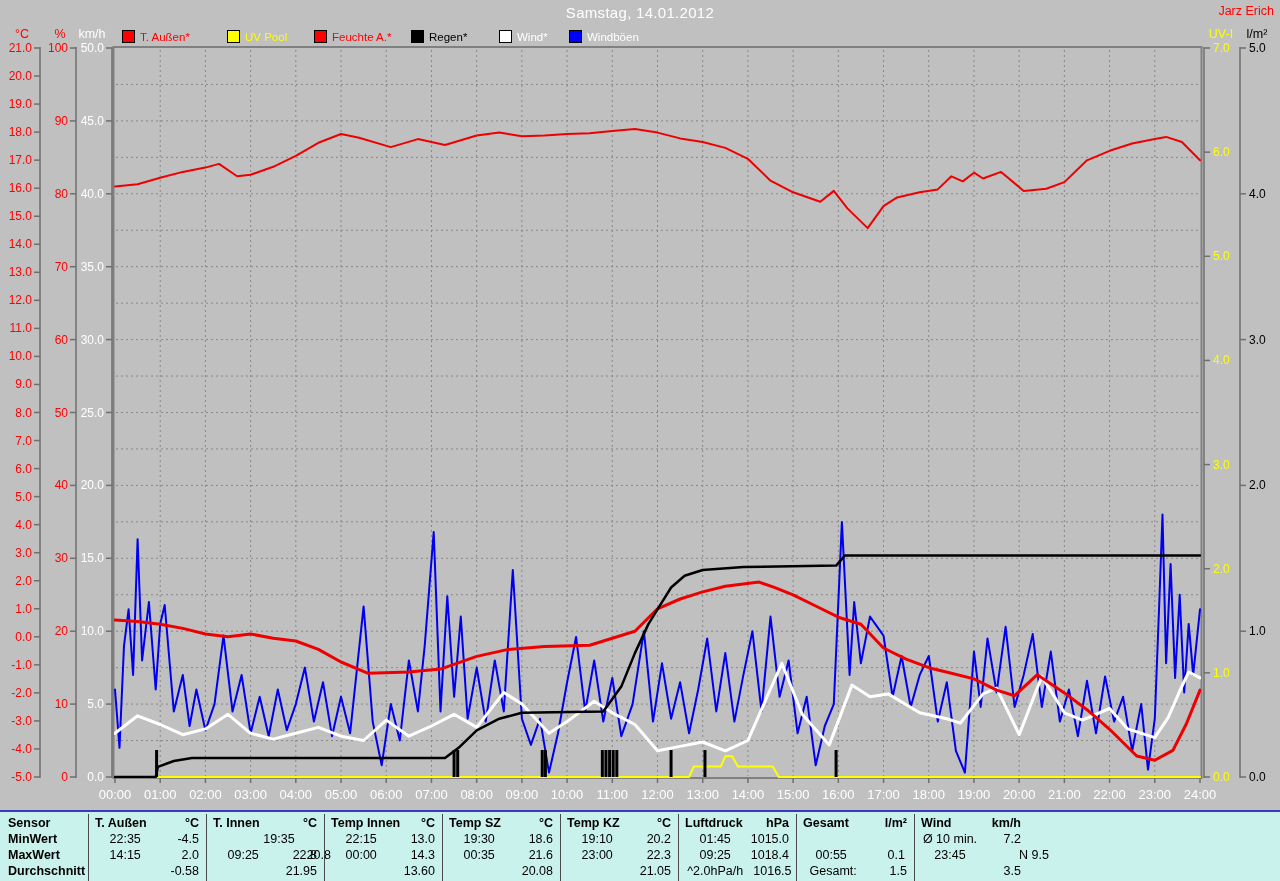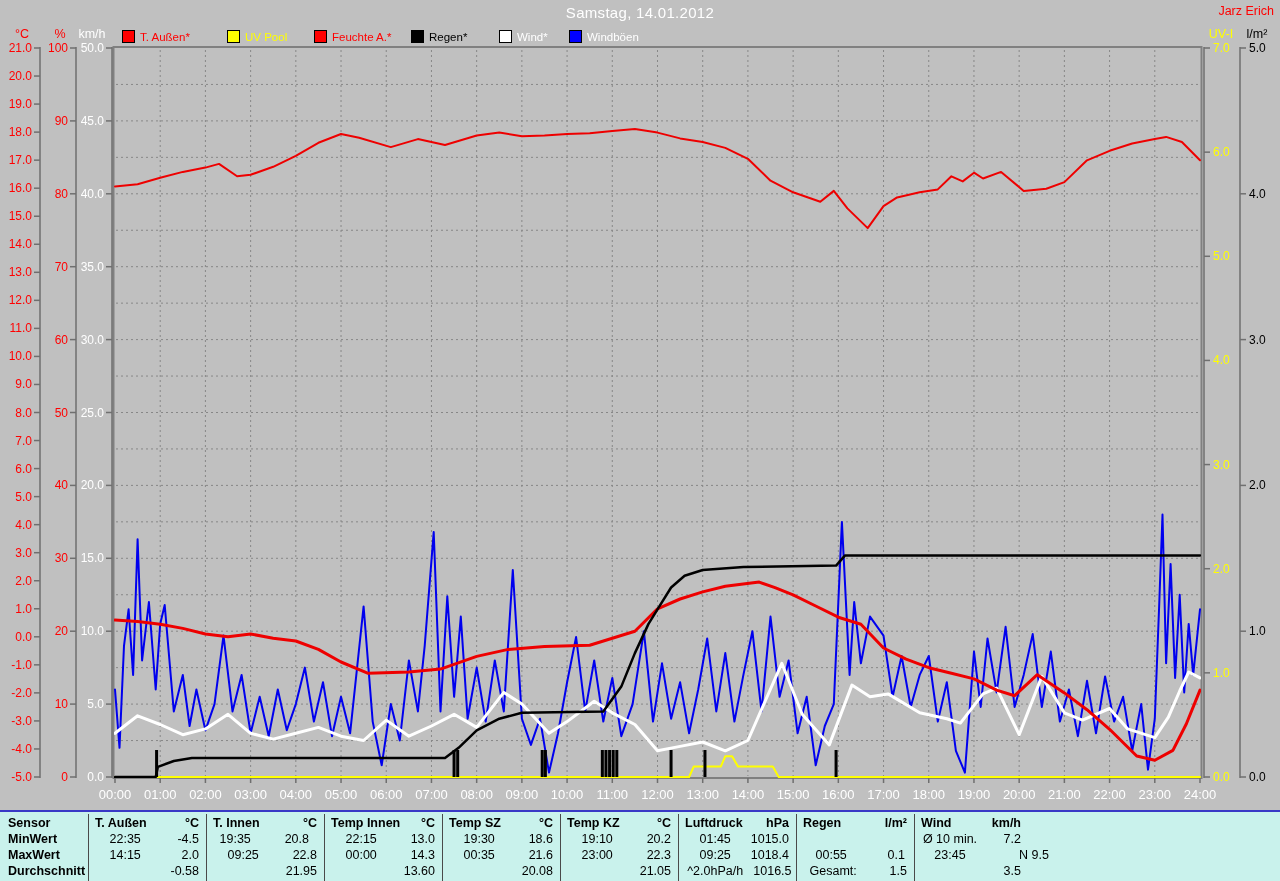--- a/index.html
+++ b/index.html
@@ -368,35 +368,35 @@
       </div>
       <div class="tbl-cell hdr" style="left: 561px; width: 116px;">
         <span class="t">Temp KZ</span>
         <span class="v">°C</span>
       </div>
       <div class="tbl-cell hdr" style="left: 679px; width: 116px;">
         <span class="t">Luftdruck</span>
         <span class="v">hPa</span>
       </div>
       <div class="tbl-cell hdr" style="left: 797px; width: 116px;">
-        <span class="t">Regen</span>
+        <span class="t">Gesamt</span>
         <span class="v">l/m²</span>
       </div>
       <div class="tbl-cell hdr" style="left: 915px; width: 112px;">
         <span class="t">Wind</span>
         <span class="v">km/h</span>
       </div>
     </div>
     <div class="tbl-row" style="top: 19px;">
       <span class="tbl-rowlabel">MinWert</span>
       <div class="tbl-cell" style="left: 89px; width: 116px;">
         <span class="t">22:35</span>
         <span class="v">-4.5</span>
       </div>
-      <div class="tbl-cell" style="left: 199px; width: 116px;">
+      <div class="tbl-cell" style="left: 221px; width: 116px; flex-direction: column;">
         <span class="t">19:35</span>
         <span class="v">20.8</span>
       </div>
       <div class="tbl-cell" style="left: 325px; width: 116px;">
         <span class="t">22:15</span>
         <span class="v">13.0</span>
       </div>
       <div class="tbl-cell" style="left: 443px; width: 116px;">
         <span class="t">19:30</span>
         <span class="v">18.6</span>

